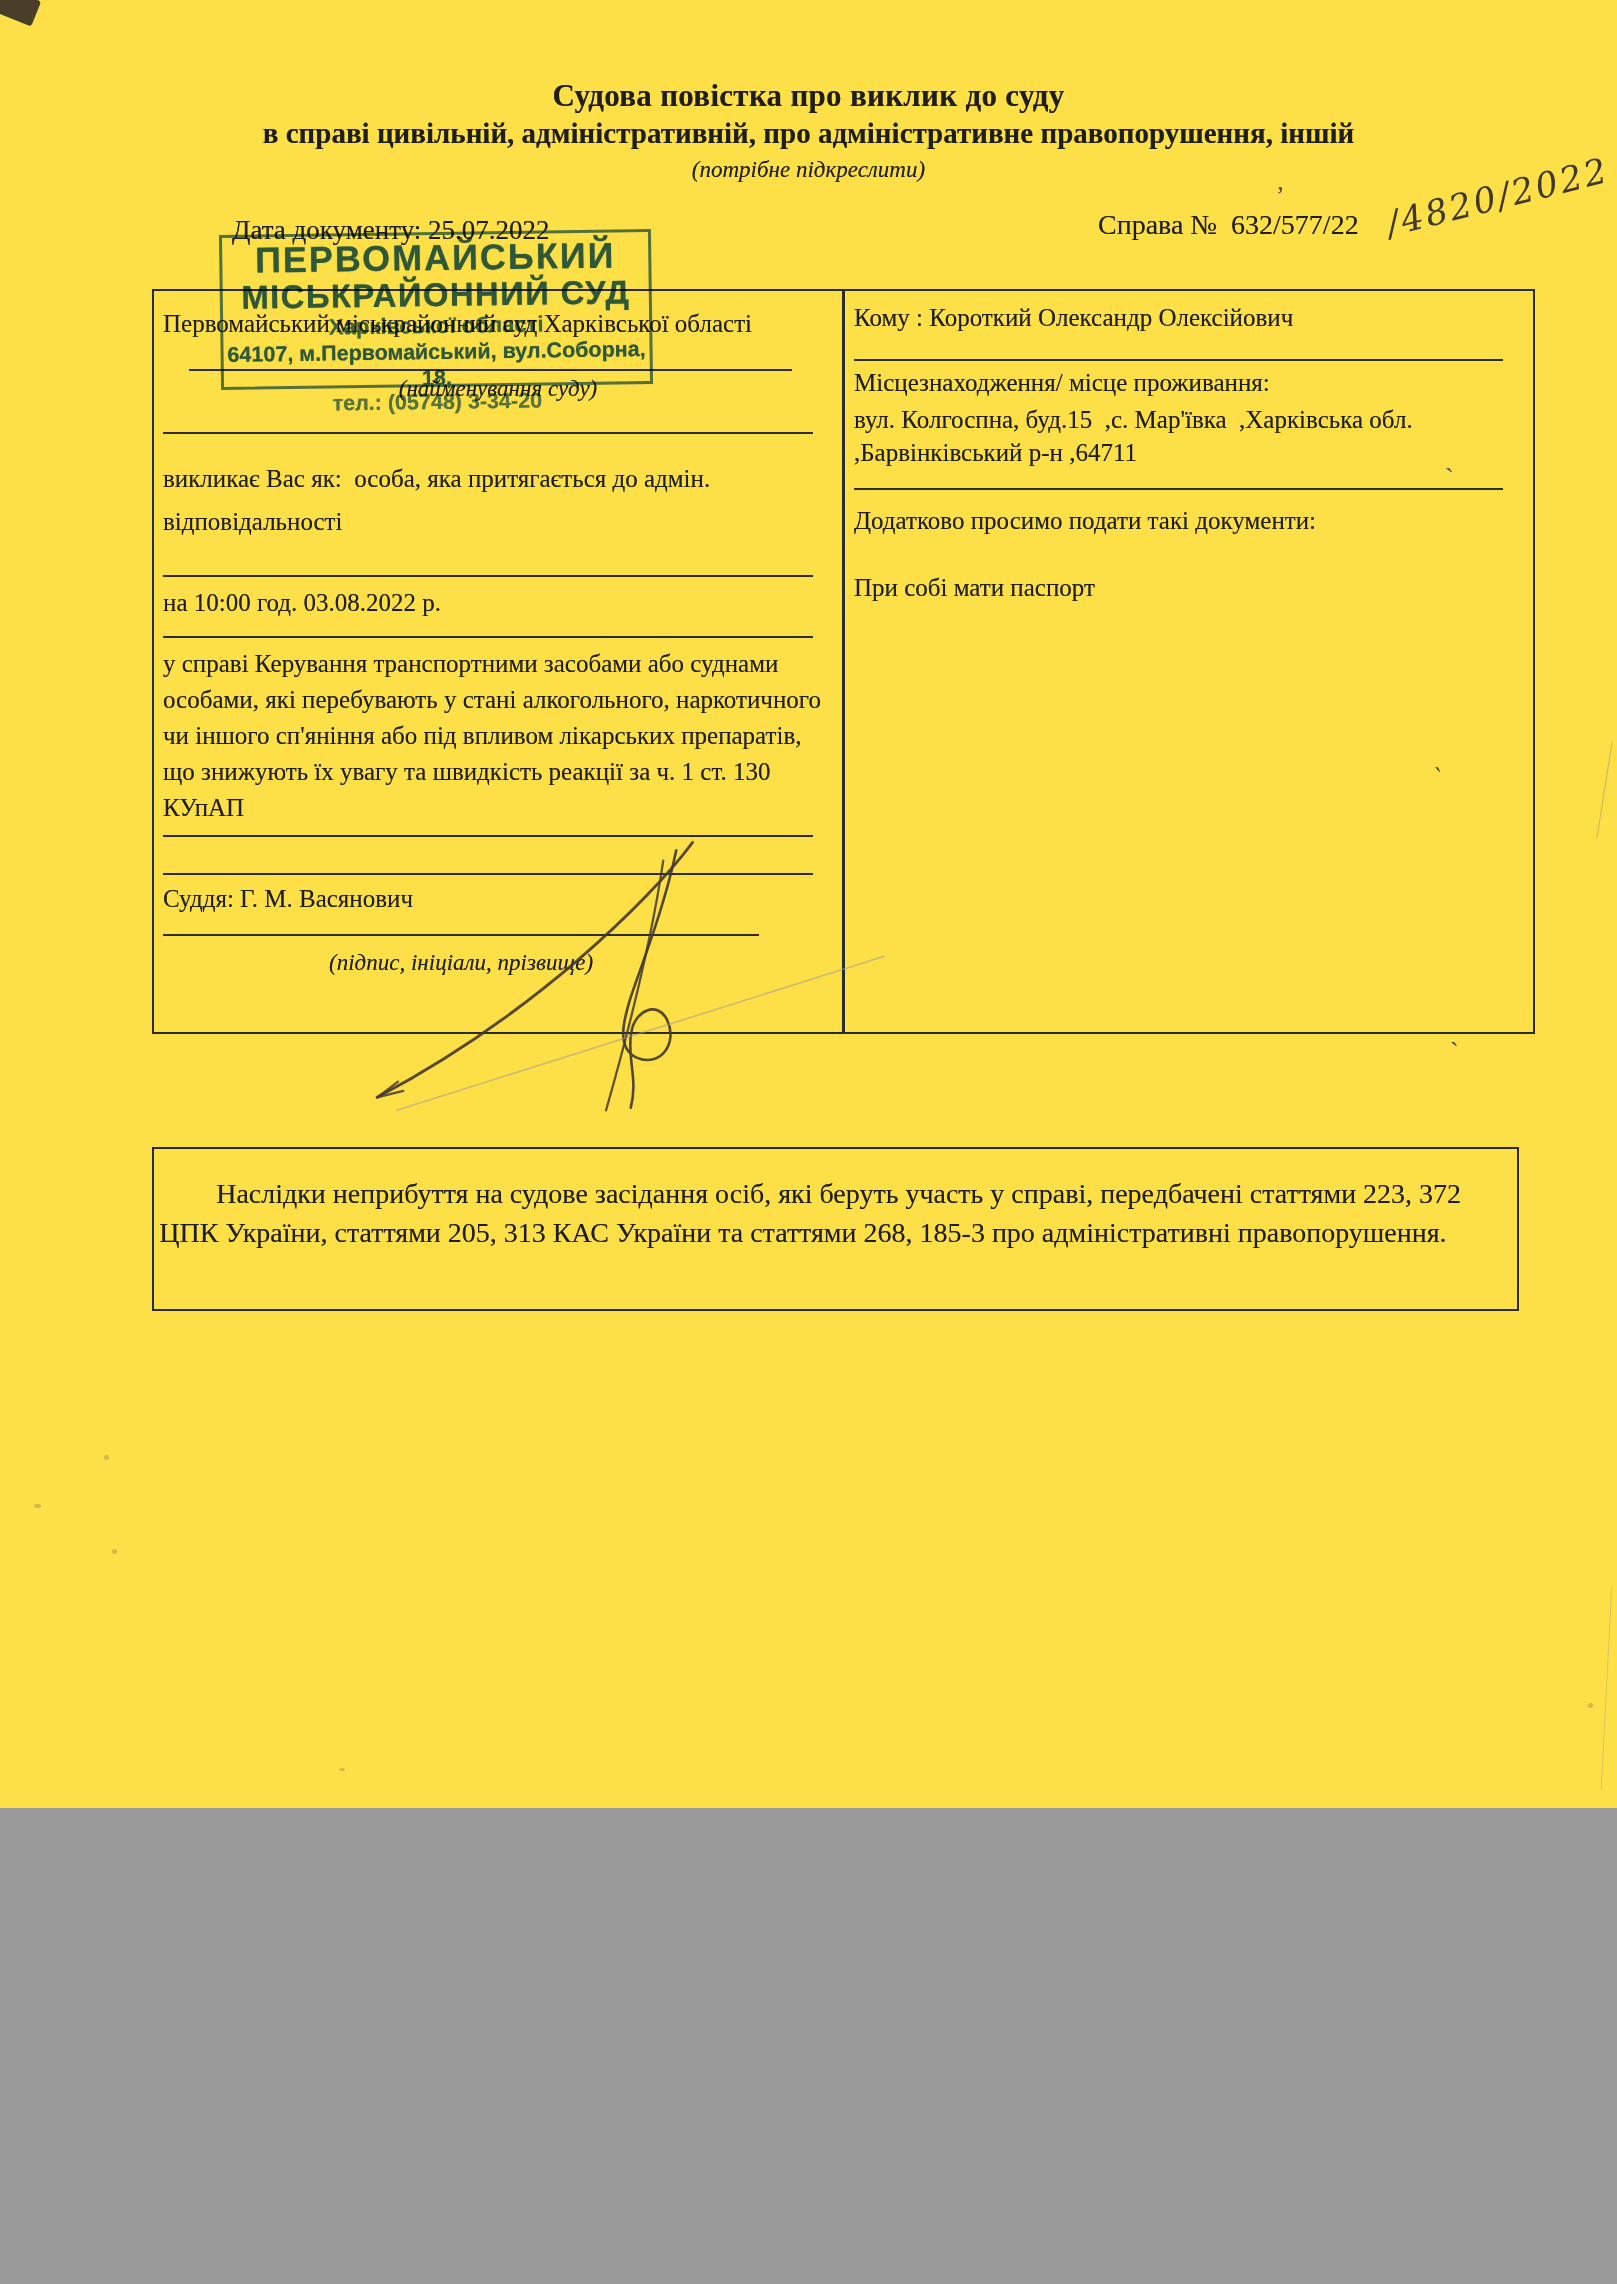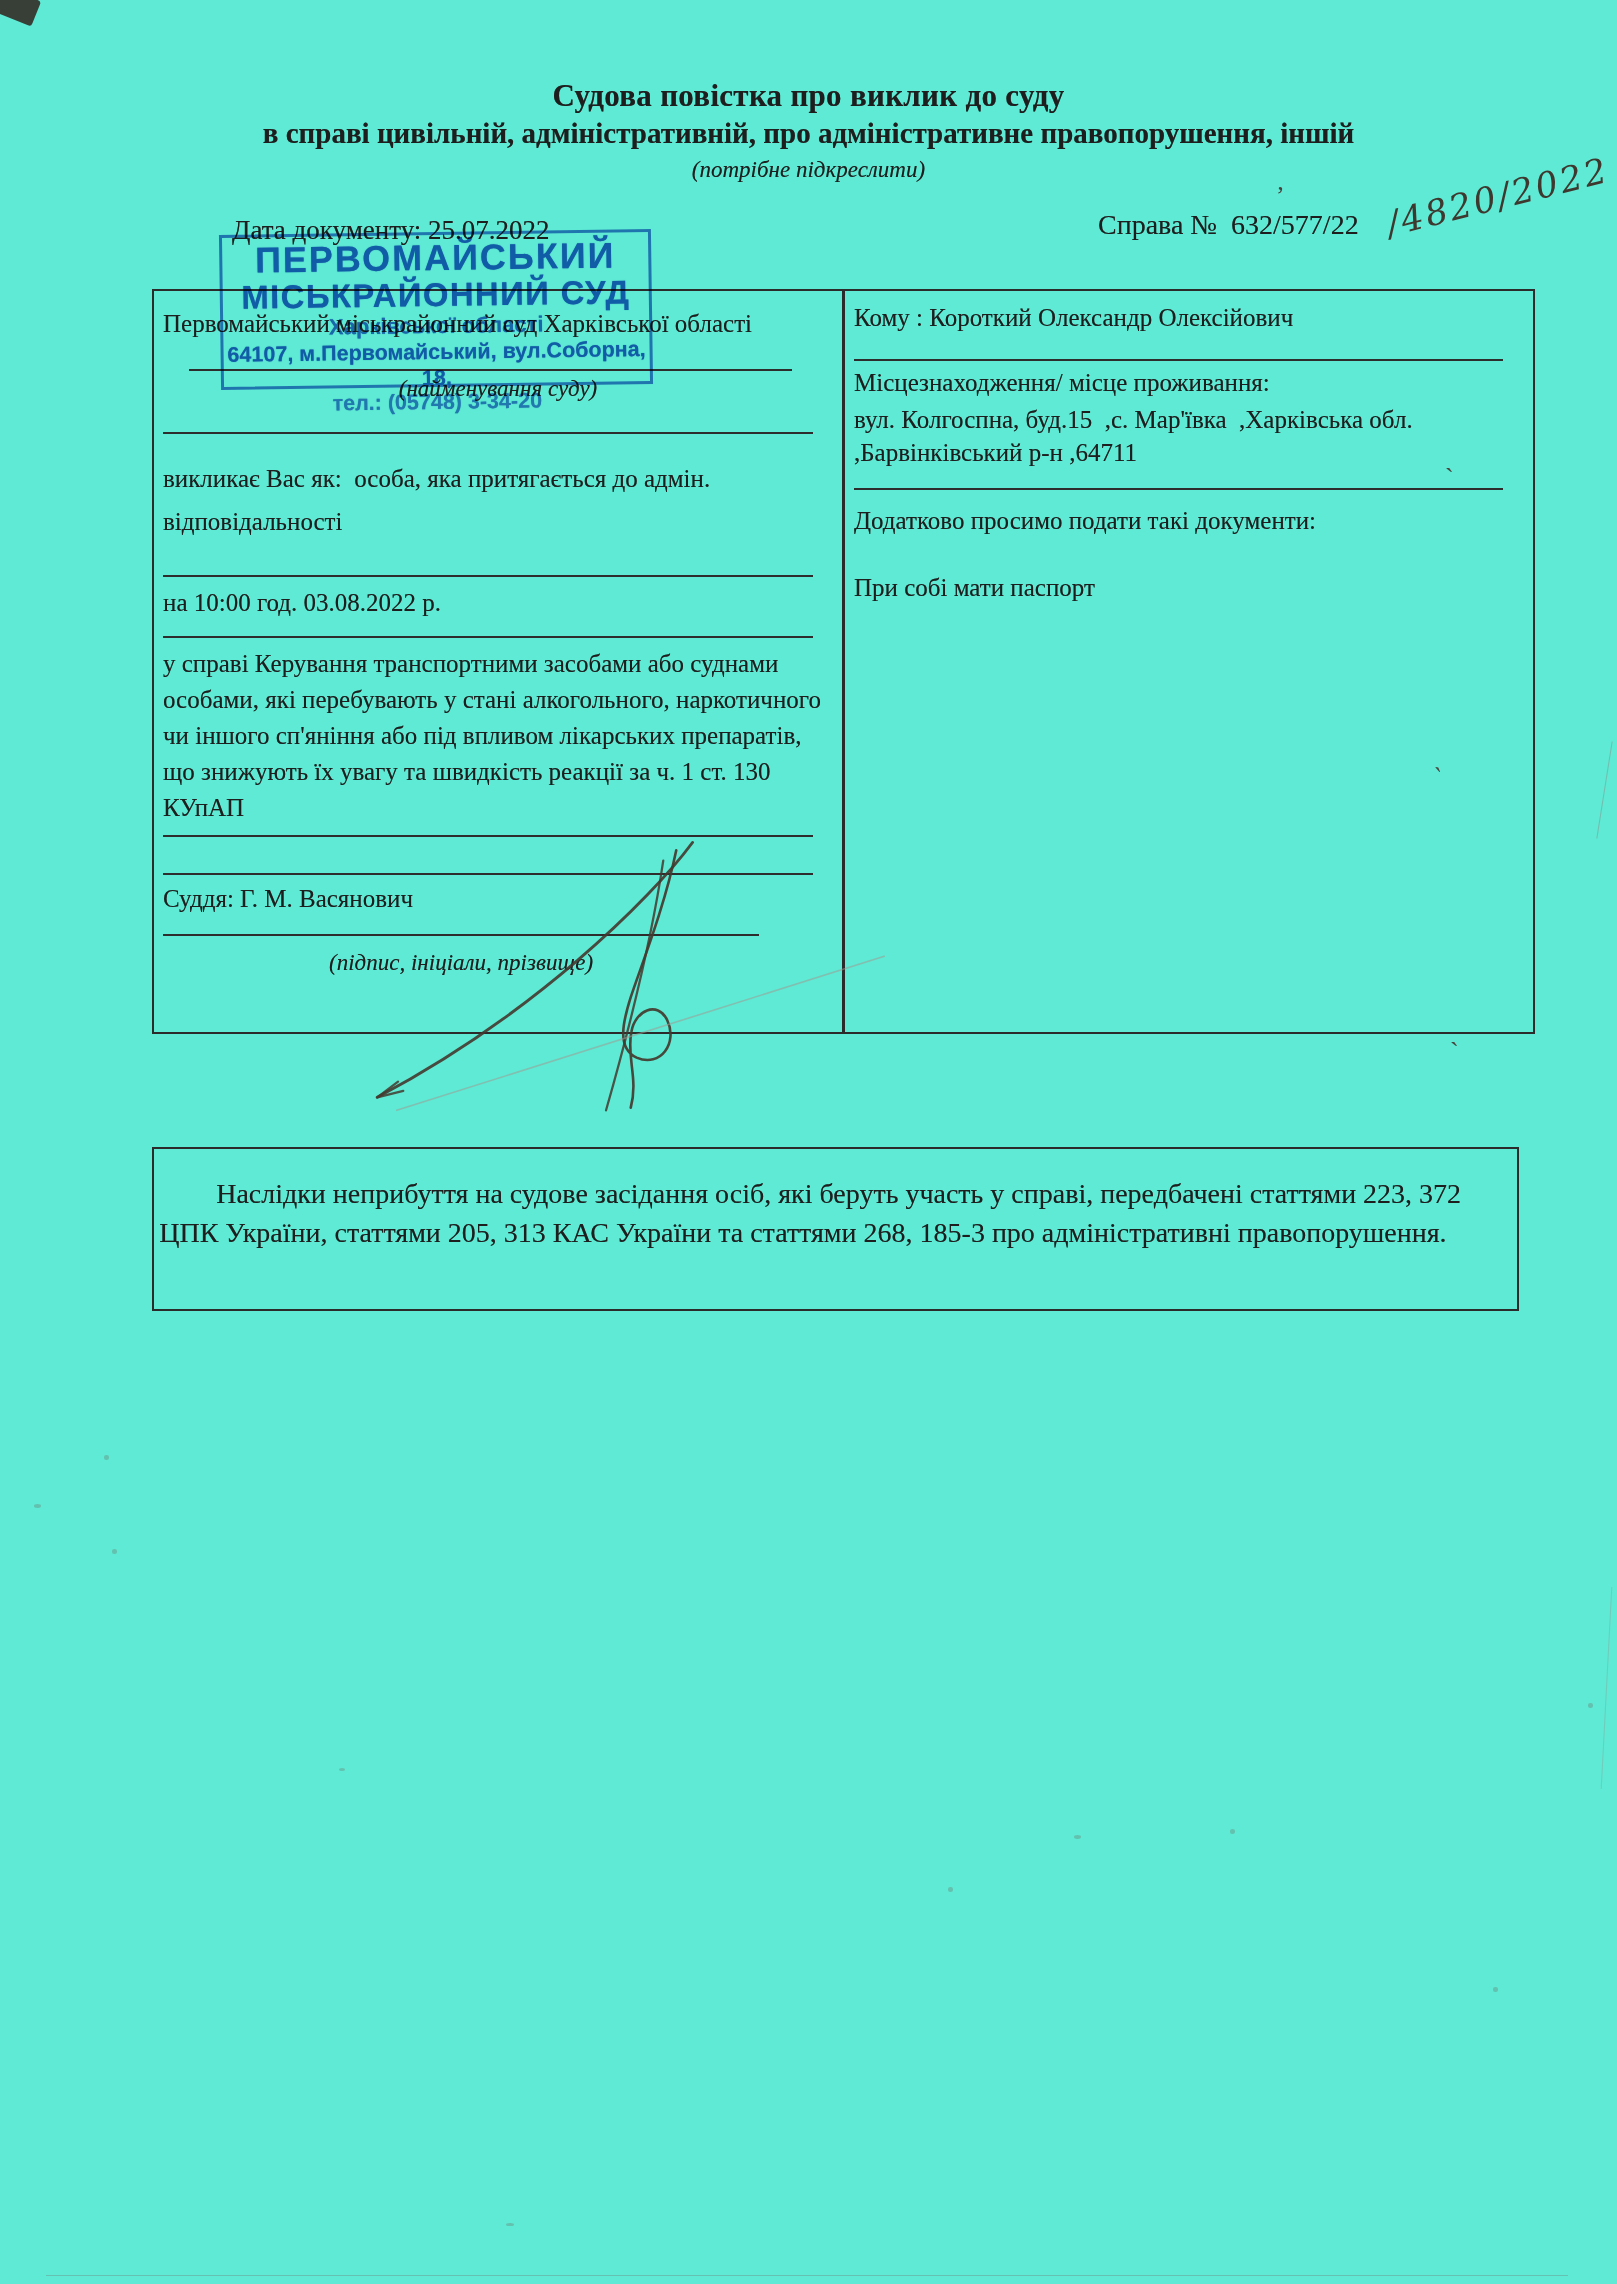--- a/index.html
+++ b/index.html
@@ -1,19 +1,19 @@
 <!DOCTYPE html>
 <html lang="uk" style="font-size:10.4px"><head>
 <meta charset="utf-8">
 <style>
   html,body{margin:0;padding:0;background:#9a9a9a;}
   #page{
     position:relative;
-    width:1617px;height:2284px;
-    background:#5eead4;
+    width:1617px;height:1808px;
+    background:#fde047;
     font-family:"Liberation Serif","DejaVu Serif",serif;
     color:#1e1e1e;
     overflow:hidden;
   }
   .abs{position:absolute;}
   .doc-text{text-shadow:0 0 0.4px rgba(20,20,20,.45);}
   .center{left:0;right:0;text-align:center;}
   .pre{white-space:pre-wrap;}
   .nowrap{white-space:nowrap;}
 

